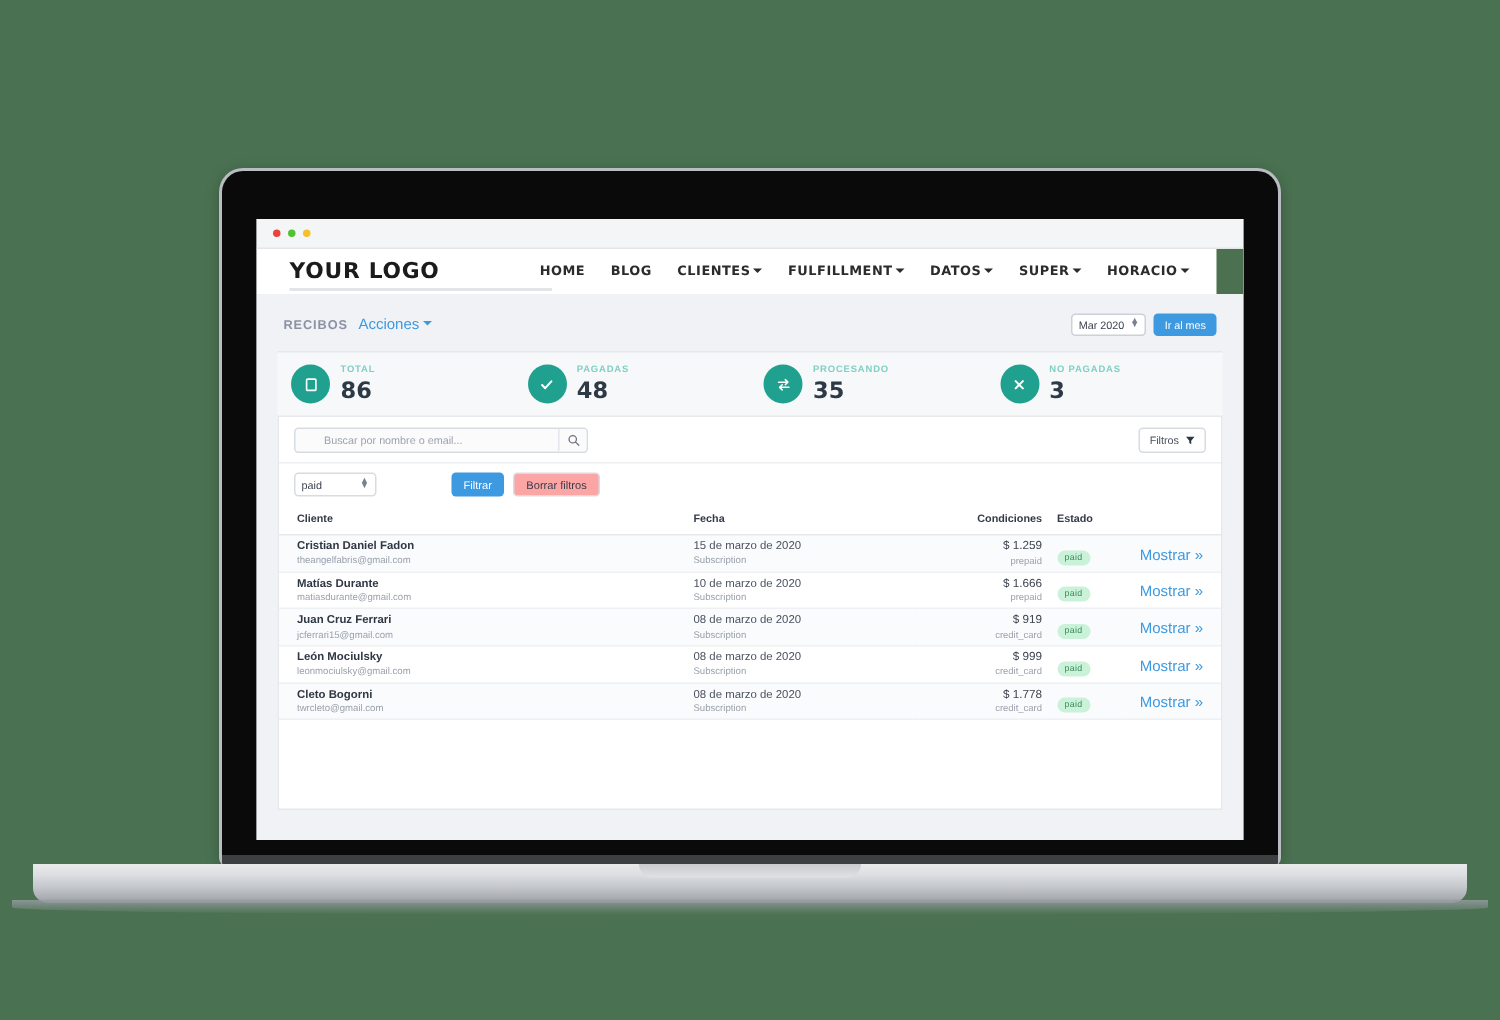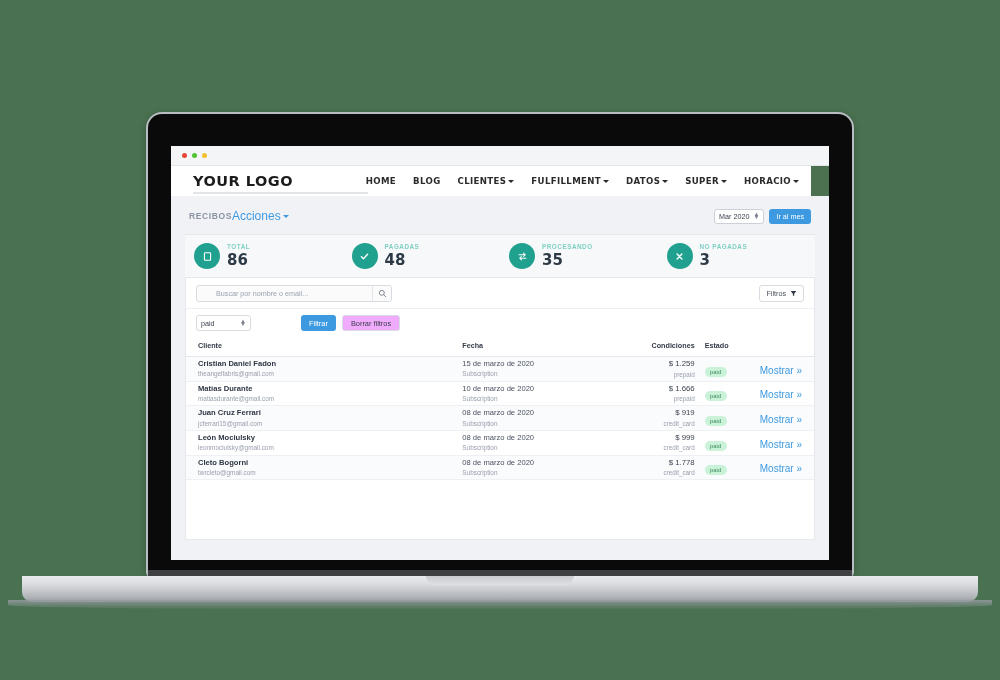--- a/index.html
+++ b/index.html
@@ -99,21 +99,21 @@
   #brand-underline {
     position: absolute;
     left: 22px; bottom: 2px;
     width: 175px; height: 2px;
     background: #e2e4e8;
   }
   #navlinks {
     margin-left: auto;
     display: flex; align-items: center;
     gap: 17px;
-    padding-right: 12px;
+    padding-right: 18px;
   }
   .navlink {
     font-family: "DejaVu Sans", sans-serif;
     font-size: 8.6px;
     font-weight: 700;
     color: #2b2b2b;
     letter-spacing: .35px;
     white-space: nowrap;
     cursor: pointer;
   }
@@ -144,22 +144,23 @@
     padding: 0 4px;
     margin-bottom: 7px;
   }
   #crumb-title {
     font-size: 8.5px;
     font-weight: 700;
     color: #8b93a3;
     letter-spacing: .6px;
   }
   #crumb-actions {
-    font-size: 12px;
+    font-size: 10px;
     color: #3e9ae0;
+    margin-left: 7px;
     cursor: pointer;
   }
   #crumb-right {
     margin-left: auto;
     display: flex; align-items: center; gap: 5px;
   }
   #month-select {
     display: flex; align-items: center;
     background: #fff;
     border: 1px solid #ccd0d8;
@@ -312,21 +313,21 @@
     border: none;
     border-radius: 3px;
     height: 16px;
     padding: 0 8px;
     font-size: 7.4px;
     cursor: pointer;
     font-family: "Liberation Sans", sans-serif;
     margin-left: 44px;
   }
   #borrar-btn {
-    background: #f0abfc;
+    background: #fca5a5;
     color: #383d49;
     border: 1px solid #d7dbe2;
     border-radius: 3px;
     height: 16px;
     padding: 0 8px;
     font-size: 7.4px;
     cursor: pointer;
     font-family: "Liberation Sans", sans-serif;
   }
 

